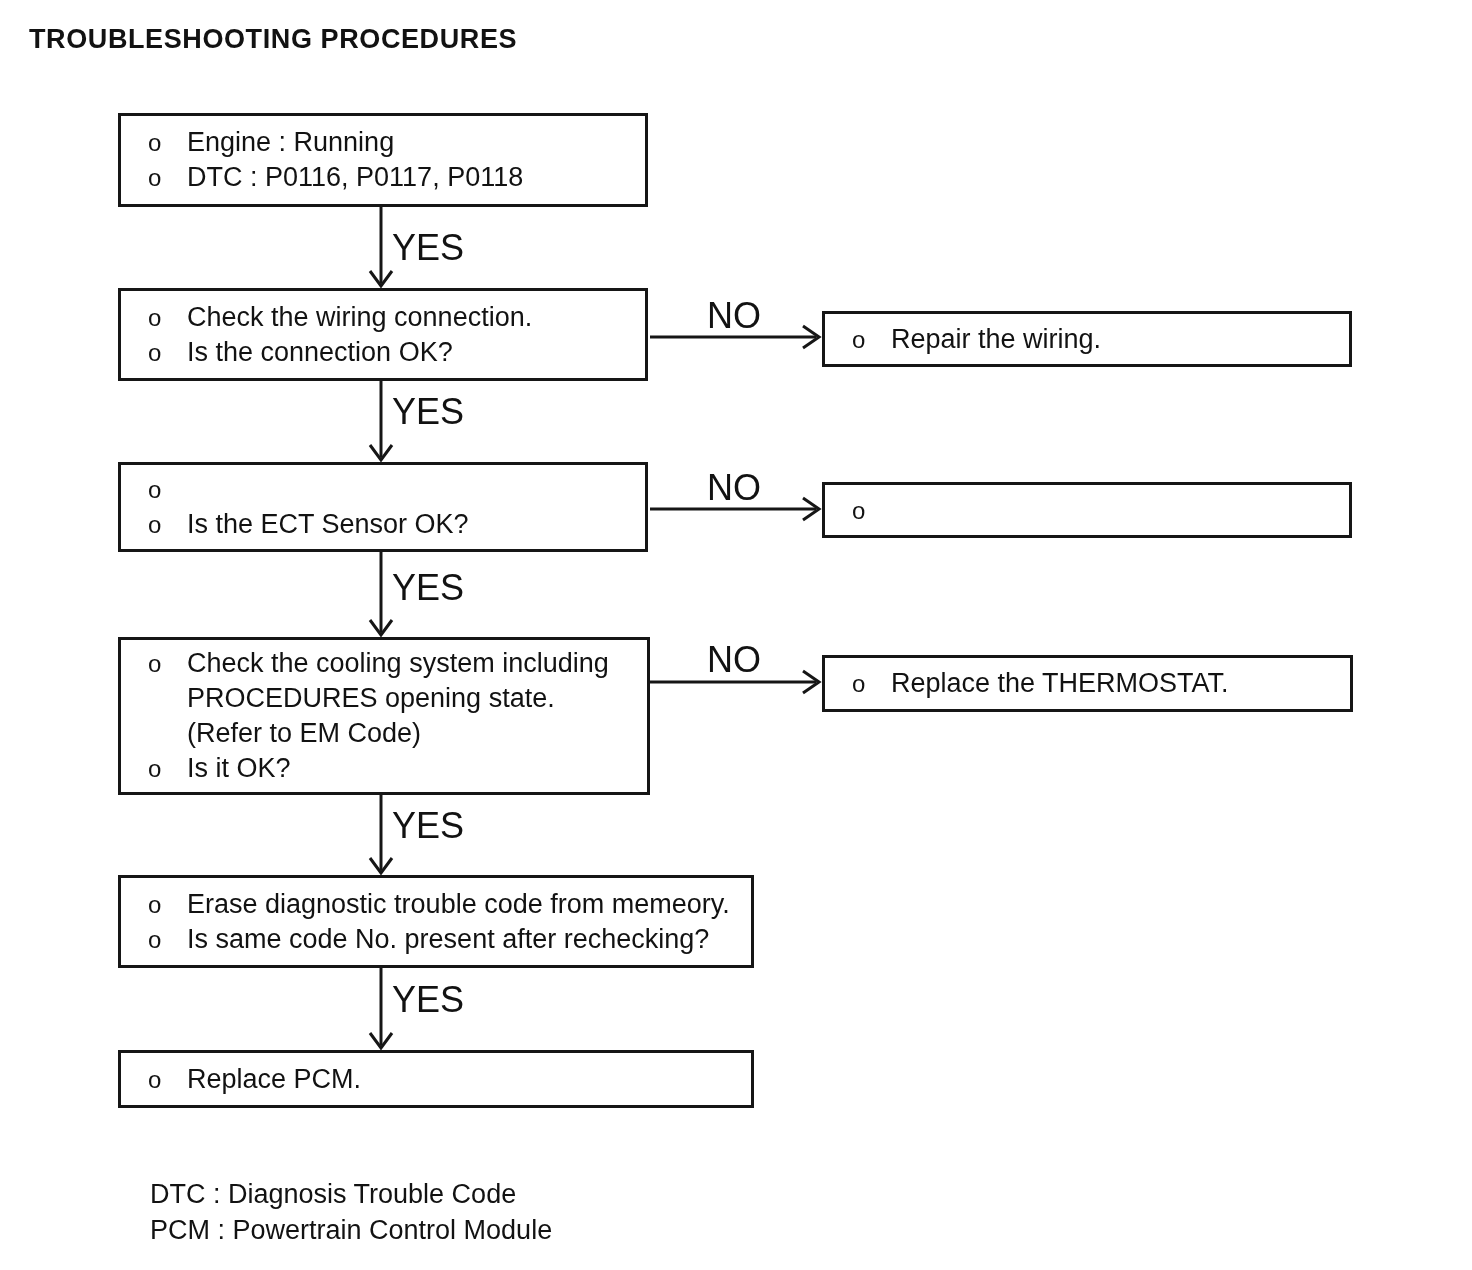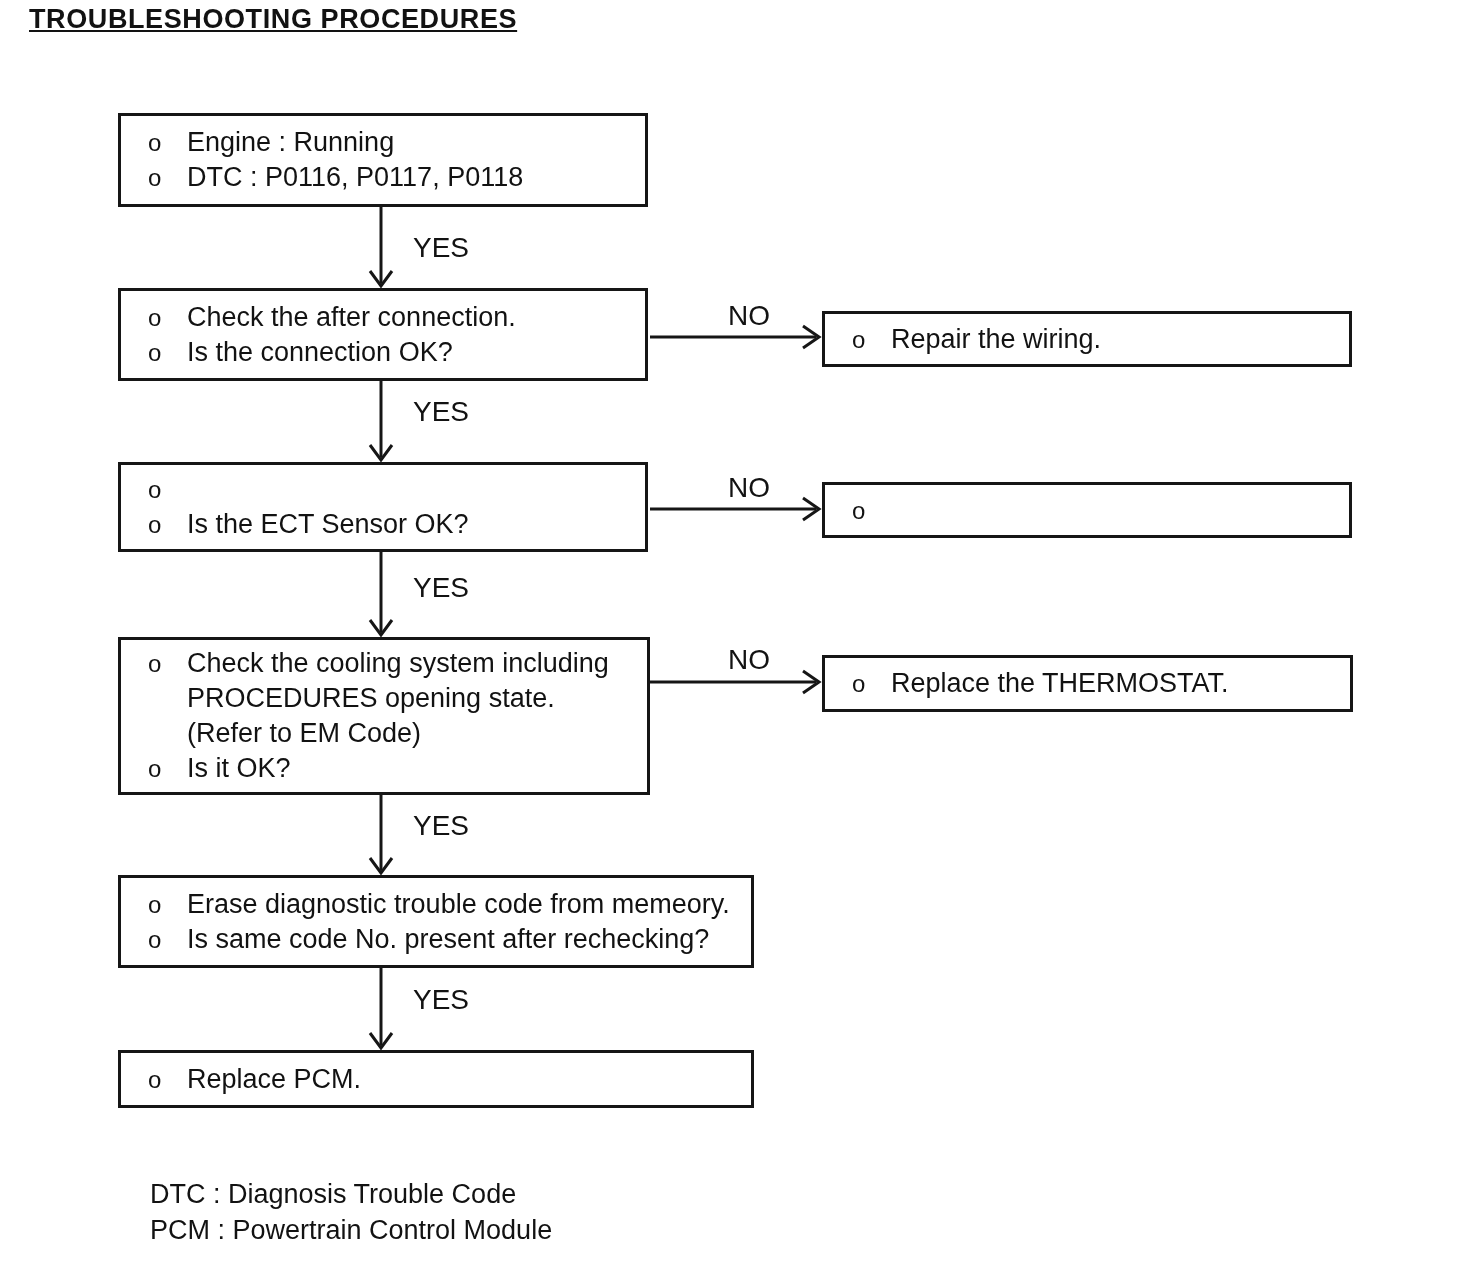--- a/index.html
+++ b/index.html
@@ -12,26 +12,25 @@
     width: 1472px;
     height: 1270px;
     background: #ffffff;
     color: #121212;
     font-family: "Liberation Sans", sans-serif;
     overflow: hidden;
   }
   .title {
     position: absolute;
     left: 29px;
-    top: 4px;
+    top: 24px;
     font-size: 27px;
     font-weight: bold;
     letter-spacing: 0.6px;
     white-space: nowrap;
-    text-decoration: underline;
   }
   .node {
     position: absolute;
     box-sizing: border-box;
     border: 3px solid #161616;
     background: #ffffff;
     display: flex;
     flex-direction: column;
     justify-content: center;
     padding-left: 27px;
@@ -49,24 +48,23 @@
     width: 39px;
     font-size: 24px;
   }
   .overlay {
     position: absolute;
     left: 0;
     top: 0;
   }
   .edge-label {
     position: absolute;
-    font-size: 28px;
+    font-size: 36px;
     line-height: 30px;
     white-space: nowrap;
-    margin-left: 21px;
   }
   .legend {
     position: absolute;
     left: 150px;
     top: 1176px;
     font-size: 27px;
     line-height: 36px;
   }
   .legend div { white-space: nowrap; }
 </style>
@@ -107,21 +105,21 @@
     </div>
     <div class="row">
       <span class="bullet">o</span>
       <span>DTC : P0116, P0117, P0118</span>
     </div>
   </div>
 
   <div class="node" style="left:118px; top:288px; width:530px; height:93px;">
     <div class="row">
       <span class="bullet">o</span>
-      <span>Check the after connection.</span>
+      <span>Check the wiring connection.</span>
     </div>
     <div class="row">
       <span class="bullet">o</span>
       <span>Is the connection OK?</span>
     </div>
   </div>
 
   <div class="node" style="left:822px; top:311px; width:530px; height:56px;">
     <div class="row">
       <span class="bullet">o</span>

